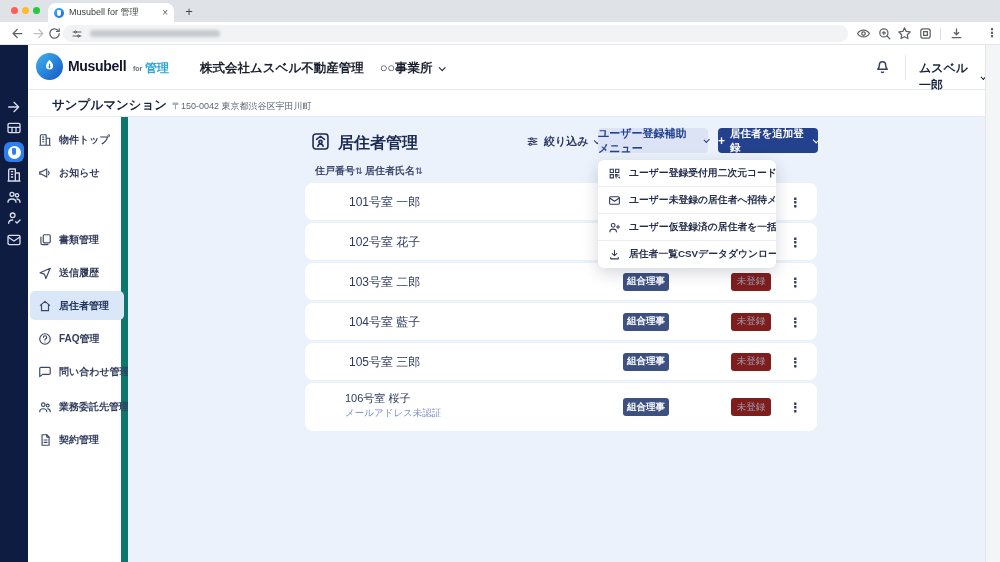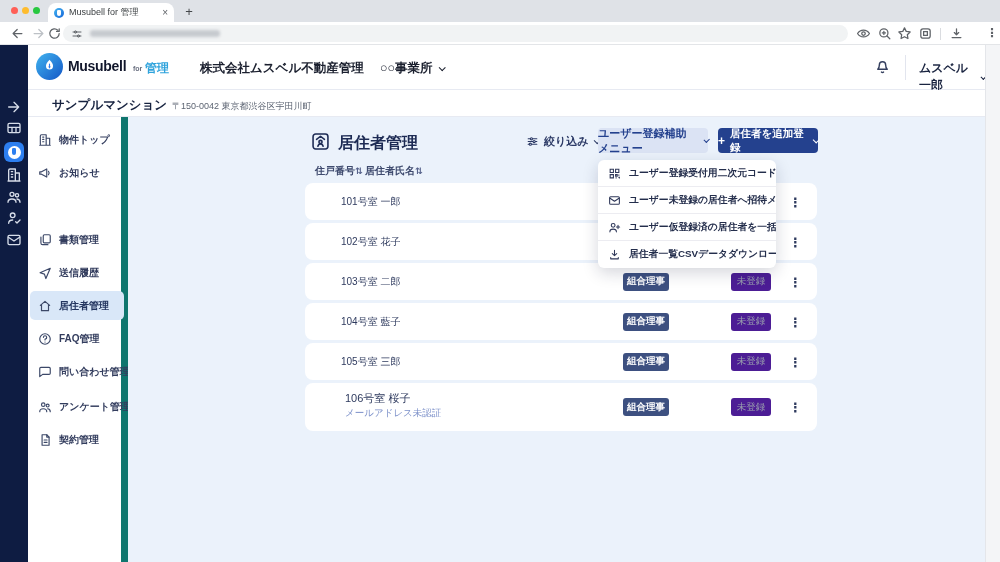--- a/index.html
+++ b/index.html
@@ -65,25 +65,25 @@
   .btn-light { position:absolute; left:470px; top:11px; width:110px; height:25px; background:#dbe3f4; border-radius:4px; display:flex; align-items:center; justify-content:center; gap:7px; color:#24418e; font-size:11px; font-weight:700; }
   .btn-dark { position:absolute; left:590px; top:11px; width:100px; height:25px; background:#24418e; border-radius:4px; display:flex; align-items:center; justify-content:center; gap:5px; color:#fff; font-size:10.5px; font-weight:700; }
   .btn-dark .plus { font-size:12px; font-weight:700; }
 
   
   .thead { position:absolute; top:47px; font-size:10px; font-weight:700; color:#3e4a6e; display:flex; align-items:center; }
   .th-unit { left:187px; }
   .th-name { left:237px;align-items:center; }
   .sortg { font-size:9px; color:#55618a; }
   .rowcard { position:absolute; left:177px; width:512px; background:#fff; border-radius:8px; }
-  .rowname { position:absolute; left:36px; top:50%; transform:translateY(-50%); font-size:10px; color:#2e3a5e; white-space:nowrap; }
+  .rowname { position:absolute; left:44px; top:50%; transform:translateY(-50%); font-size:12px; color:#2e3a5e; white-space:nowrap; }
   .rowname2 { position:absolute; left:40px; top:8px; font-size:11px; color:#2e3a5e; white-space:nowrap; }
   .rownote { position:absolute; left:40px; top:24px; font-size:9.5px; color:#7c90c9; white-space:nowrap; }
   .badge-role { position:absolute; left:318px; top:50%; transform:translateY(-50%); width:46px; height:18px; background:#3d5080; border-radius:3px; color:#fff; font-size:9.5px; font-weight:700; display:flex; align-items:center; justify-content:center; }
-  .badge-status { position:absolute; left:426px; top:50%; transform:translateY(-50%); width:40px; height:18px; background:#4c1d95; border-radius:3px; color:#9aa0ae; font-size:9.5px; display:flex; align-items:center; justify-content:center; }
+  .badge-status { position:absolute; left:426px; top:50%; transform:translateY(-50%); width:40px; height:18px; background:#7f1d1d; border-radius:3px; color:#9aa0ae; font-size:9.5px; display:flex; align-items:center; justify-content:center; }
   .kebab { position:absolute; left:484px; top:50%; transform:translateY(-50%); font-size:13px; font-weight:700; color:#2e3a5e; }
 
   
   .dropdown { position:absolute; left:470px; top:43px; width:178px; background:#fff; border-radius:6px; box-shadow:0 5px 16px rgba(20,30,60,.18); z-index:10; overflow:hidden; }
   .dditem { height:27px; display:flex; align-items:center; gap:8px; padding:0 10px; border-bottom:1px solid #ececf1; color:#242e4c; }
   .dditem:last-child { border-bottom:none; }
   .ddic { width:13px; height:13px; flex:0 0 auto; color:#30395a; }
   .ddlabel { font-size:9.8px; font-weight:700; white-space:nowrap; }
 </style>
 </head>
@@ -299,21 +299,21 @@
   </div>
   <div class="sbitem" style="top:275px">
     <span class="sbic">
         <svg viewBox="0 0 24 24" fill="none" stroke="currentColor" stroke-width="2" stroke-linecap="round">
           <circle cx="9" cy="8" r="3"></circle>
           <path d="M3 20c0-3.3 2.7-5 6-5s6 1.7 6 5"></path>
           <circle cx="16.5" cy="9.5" r="2.5"></circle>
           <path d="M16.5 15c3 .3 4.5 2 4.5 5"></path>
         </svg>
       </span>
-    <span class="sblabel">アンケート管理</span>
+    <span class="sblabel">業務委託先管理</span>
   </div>
   <div class="sbitem" style="top:308px">
     <span class="sbic">
         <svg viewBox="0 0 24 24" fill="none" stroke="currentColor" stroke-width="2" stroke-linecap="round" stroke-linejoin="round">
           <path d="M7 3h8l4 4v14H7z"></path>
           <path d="M15 3v4h4M10.5 12h5M10.5 16h5"></path>
         </svg>
       </span>
     <span class="sblabel">契約管理</span>
   </div>

